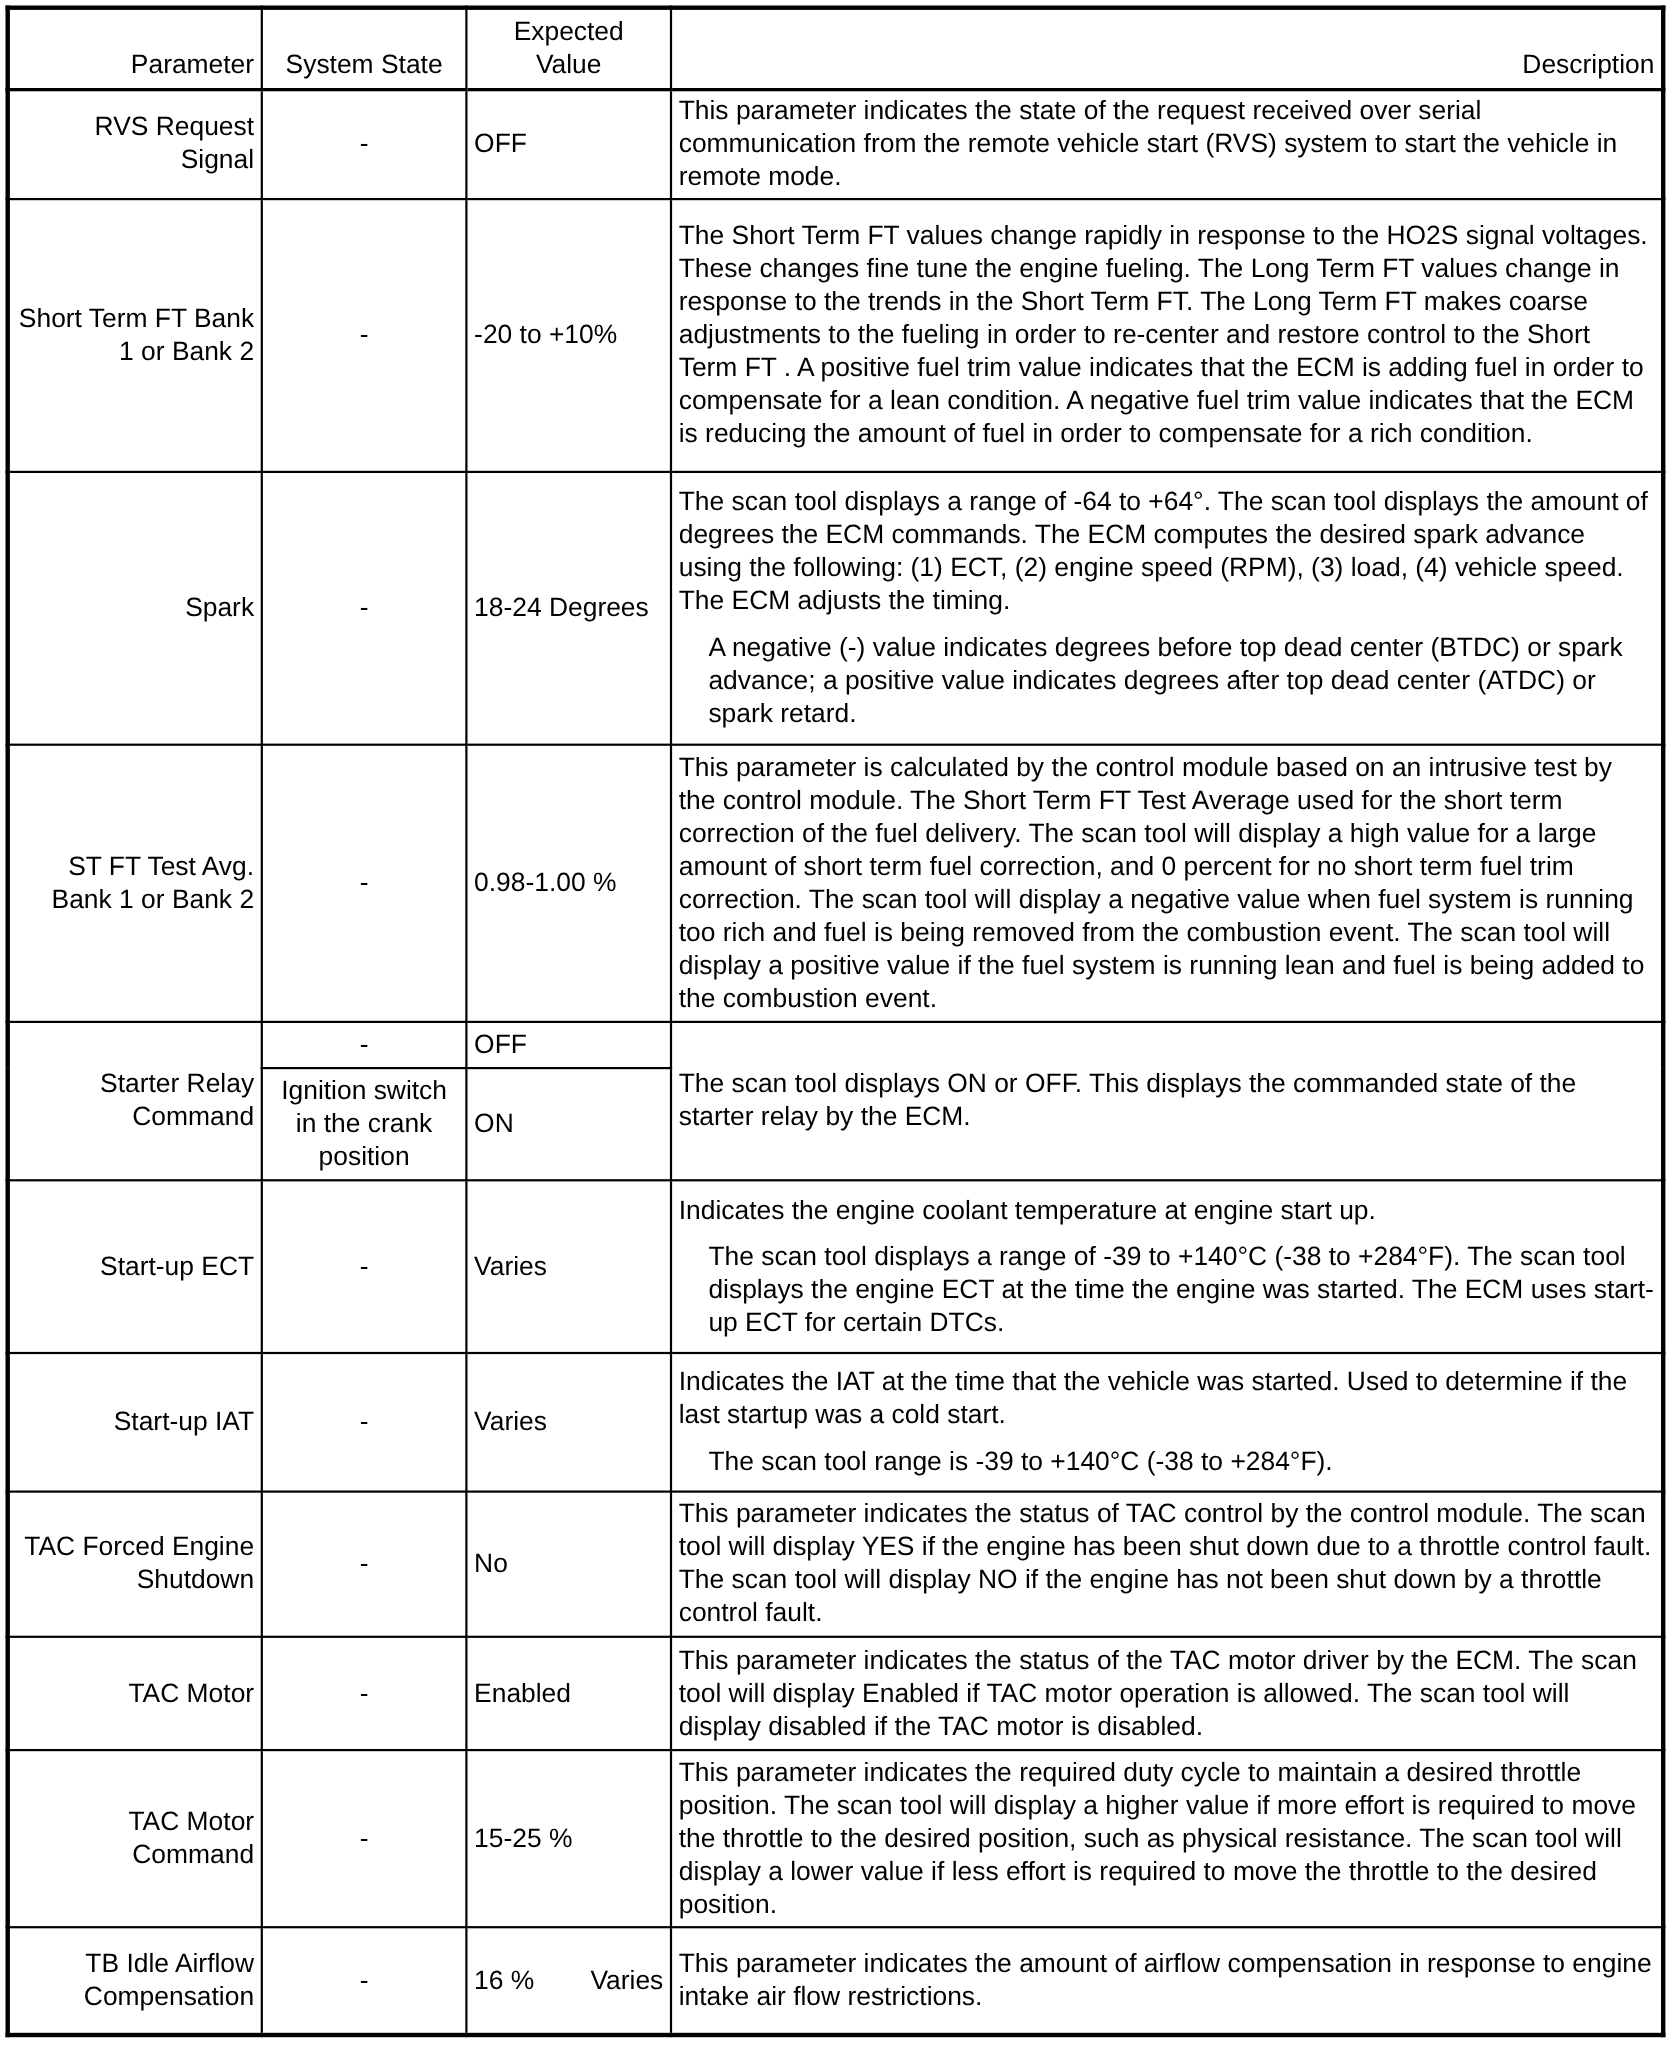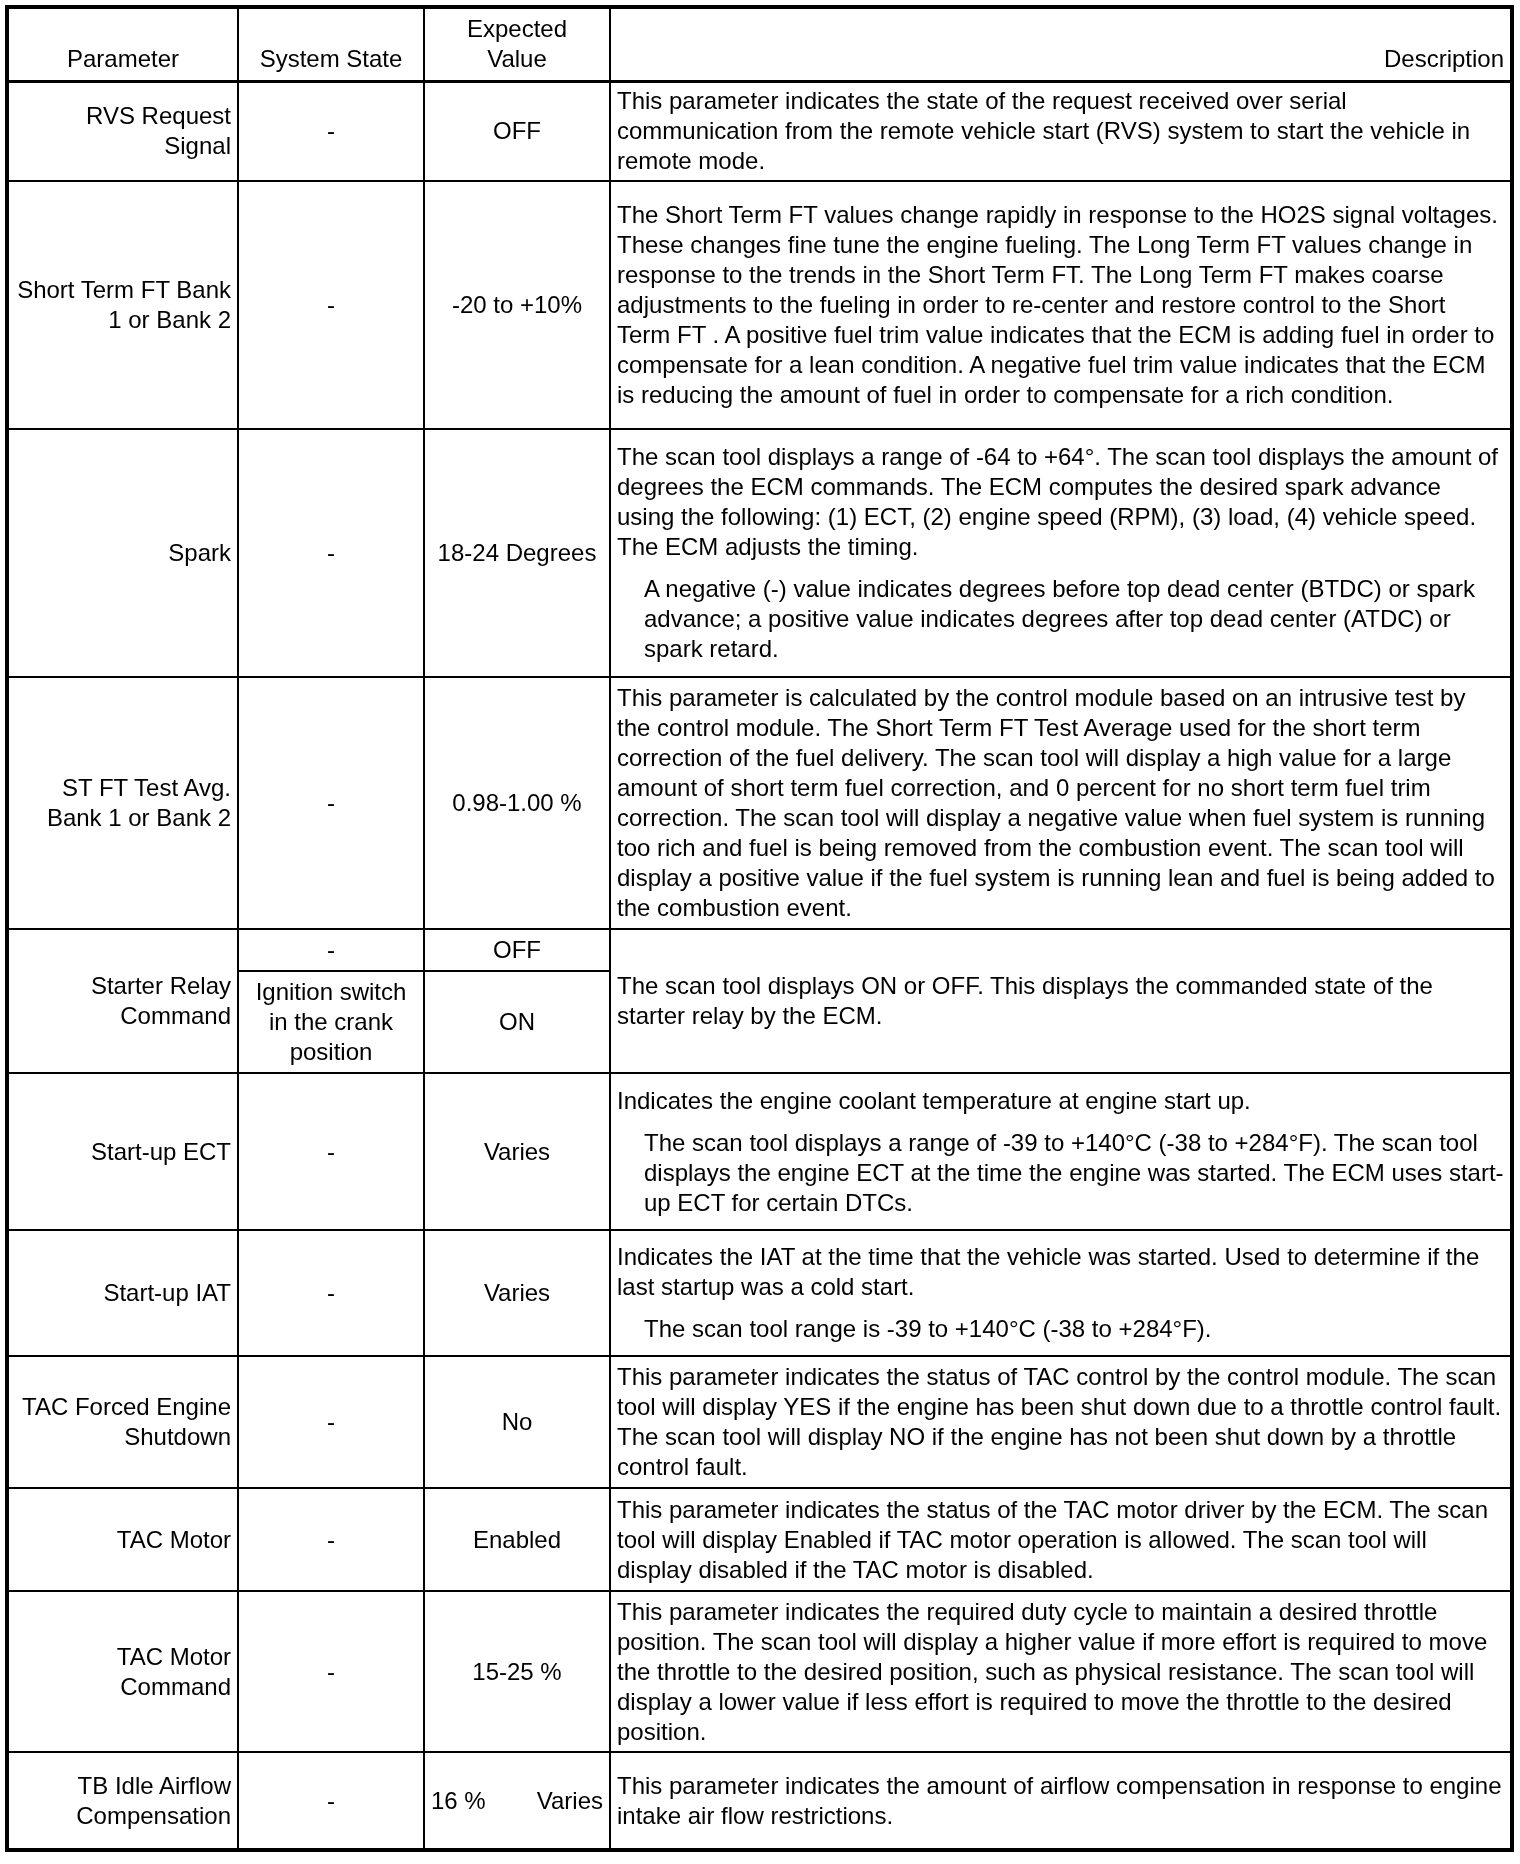--- a/index.html
+++ b/index.html
@@ -22,34 +22,34 @@
   }
   .tbl th {
     font-weight: normal;
     text-align: center;
     vertical-align: bottom;
     padding-bottom: 6px;
   }
   .tbl th.desc-h { padding-bottom: 6px; }
   .c-param { width: 216px; text-align: right; padding-left: 5px; }
   .c-state { width: 172px; text-align: center; }
-  .c-exp { width: 172px; text-align: center; }
+  .c-exp { width: 172px; }
   .c-desc { text-align: left; }
   .tbl .thick-top td { border-top-width: 3px; }
   .desc p { margin: 0; }
   .desc p + p { margin-top: 12px; margin-left: 27px; }
   .ev-stack { display: flex; flex-direction: row; justify-content: space-between; align-items: center; height: 88px; }
 </style>
 </head>
 <body>
 
 <table class="tbl">
   <thead>
     <tr style="height:74px">
-      <th class="c-param" style="text-align:center">Parameter</th>
+      <th class="c-param" style="text-align:right">Parameter</th>
       <th class="c-state">System State</th>
       <th class="c-exp">
         <div>Expected</div>
         <div>Value</div>
       </th>
       <th class="c-desc desc-h" style="text-align:right">Description</th>
     </tr>
   </thead>
   <tbody>
 

